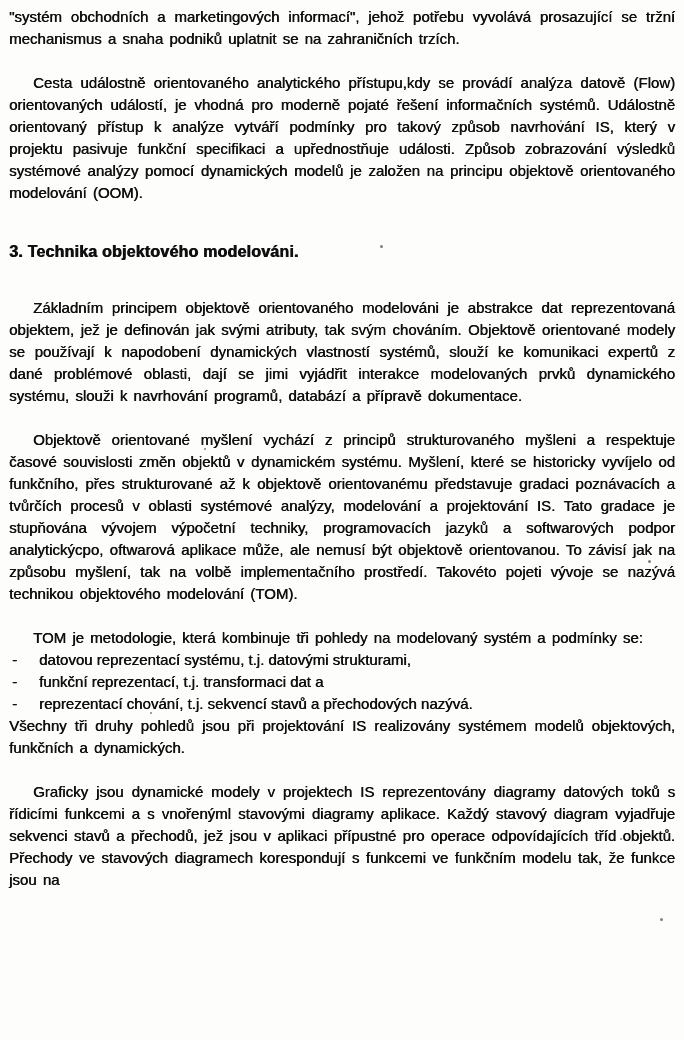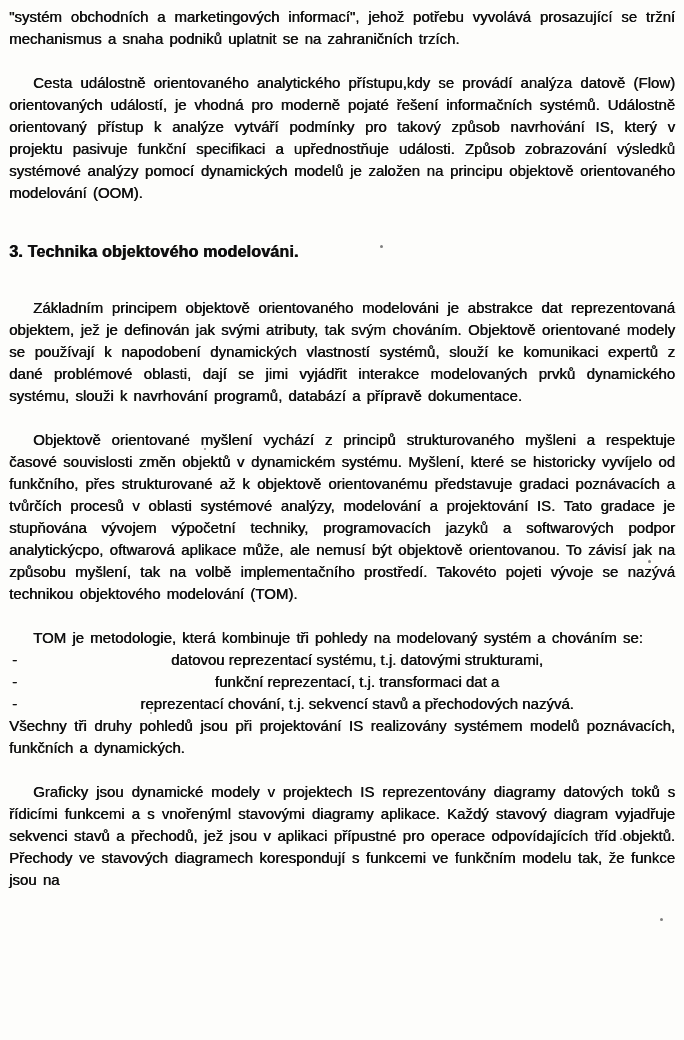--- a/index.html
+++ b/index.html
@@ -29,21 +29,21 @@
   .heading {
     font-size: 16px;
     font-weight: bold;
     margin: 37px 0 34px 0;
     text-shadow: 0.7px 0 0 currentColor;
     letter-spacing: 0.2px;
   }
   .list { margin: 0; }
   .list-item { display: flex; }
   .list-item .marker { flex: 0 0 30px; padding-left: 3px; box-sizing: border-box; }
-  .list-item .item-text { flex: 1; text-align: center; }
+  .list-item .item-text { flex: 1; text-align: left; }
   .speck {
     position: absolute;
     background: #4a4a4a;
     border-radius: 50%;
     width: 2px; height: 2px;
     opacity: 0.7;
   }
 </style>
 </head>
 <body>
@@ -53,38 +53,38 @@
   <p class="para no-indent">"systém obchodních a marketingových informací", jehož potřebu vyvolává prosazující se tržní mechanismus a snaha podniků uplatnit se na zahraničních trzích.</p>
 
   <p class="para gap">Cesta událostně orientovaného analytického přístupu,kdy se provádí analýza datově (Flow) orientovaných událostí, je vhodná pro moderně pojaté řešení informačních systémů. Událostně orientovaný přístup k analýze vytváří podmínky pro takový způsob navrhování IS, který v projektu pasivuje funkční specifikaci a upřednostňuje události. Způsob zobrazování výsledků systémové analýzy pomocí dynamických modelů je založen na principu objektově orientovaného modelování (OOM).</p>
 
   <h3 class="heading">3. Technika objektového modelováni.</h3>
 
   <p class="para">Základním principem objektově orientovaného modelováni je abstrakce dat reprezentovaná objektem, jež je definován jak svými atributy, tak svým chováním. Objektově orientované modely se používají k napodobení dynamických vlastností systémů, slouží ke komunikaci expertů z dané problémové oblasti, dají se jimi vyjádřit interakce modelovaných prvků dynamického systému, slouži k navrhování programů, databází a přípravě dokumentace.</p>
 
   <p class="para gap">Objektově orientované myšlení vychází z principů strukturovaného myšleni a respektuje časové souvislosti změn objektů v dynamickém systému. Myšlení, které se historicky vyvíjelo od funkčního, přes strukturované až k objektově orientovanému představuje gradaci poznávacích a tvůrčích procesů v oblasti systémové analýzy, modelování a projektování IS. Tato gradace je stupňována vývojem výpočetní techniky, programovacích jazyků a softwarových podpor analytickýcpo, oftwarová aplikace může, ale nemusí být objektově orientovanou. To závisí jak na způsobu myšlení, tak na volbě implementačního prostředí. Takovéto pojeti vývoje se nazývá technikou objektového modelování (TOM).</p>
 
-  <p class="para gap">TOM je metodologie, která kombinuje tři pohledy na modelovaný systém a chováním se:</p>
+  <p class="para gap">TOM je metodologie, která kombinuje tři pohledy na modelovaný systém a podmínky se:</p>
 
   <div class="list">
     <div class="list-item">
       <span class="marker">-</span>
       <span class="item-text">datovou reprezentací systému, t.j. datovými strukturami,</span>
     </div>
     <div class="list-item">
       <span class="marker">-</span>
       <span class="item-text">funkční reprezentací, t.j. transformaci dat a</span>
     </div>
     <div class="list-item">
       <span class="marker">-</span>
       <span class="item-text">reprezentací chování, t.j. sekvencí stavů a přechodových nazývá.</span>
     </div>
   </div>
 
-  <p class="para no-indent">Všechny tři druhy pohledů jsou při projektování IS realizovány systémem modelů poznávacích, funkčních a dynamických.</p>
+  <p class="para no-indent">Všechny tři druhy pohledů jsou při projektování IS realizovány systémem modelů objektových, funkčních a dynamických.</p>
 
 
   <p class="para gap">Graficky jsou dynamické modely v projektech IS reprezentovány diagramy datových toků s řídicími funkcemi a s vnořenýml stavovými diagramy aplikace. Každý stavový diagram vyjadřuje sekvenci stavů a přechodů, jež jsou v aplikaci přípustné pro operace odpovídajících tříd objektů. Přechody ve stavových diagramech korespondují s funkcemi ve funkčním modelu tak, že funkce jsou na</p>
 
   <span class="speck" style="left:560px; top:120px;"></span>
   <span class="speck" style="left:380px; top:245px; width:3px; height:3px;"></span>
   <span class="speck" style="left:433px; top:330px;"></span>
   <span class="speck" style="left:204px; top:448px;"></span>
   <span class="speck" style="left:648px; top:560px; width:3px; height:3px;"></span>
   <span class="speck" style="left:150px; top:712px;"></span>

